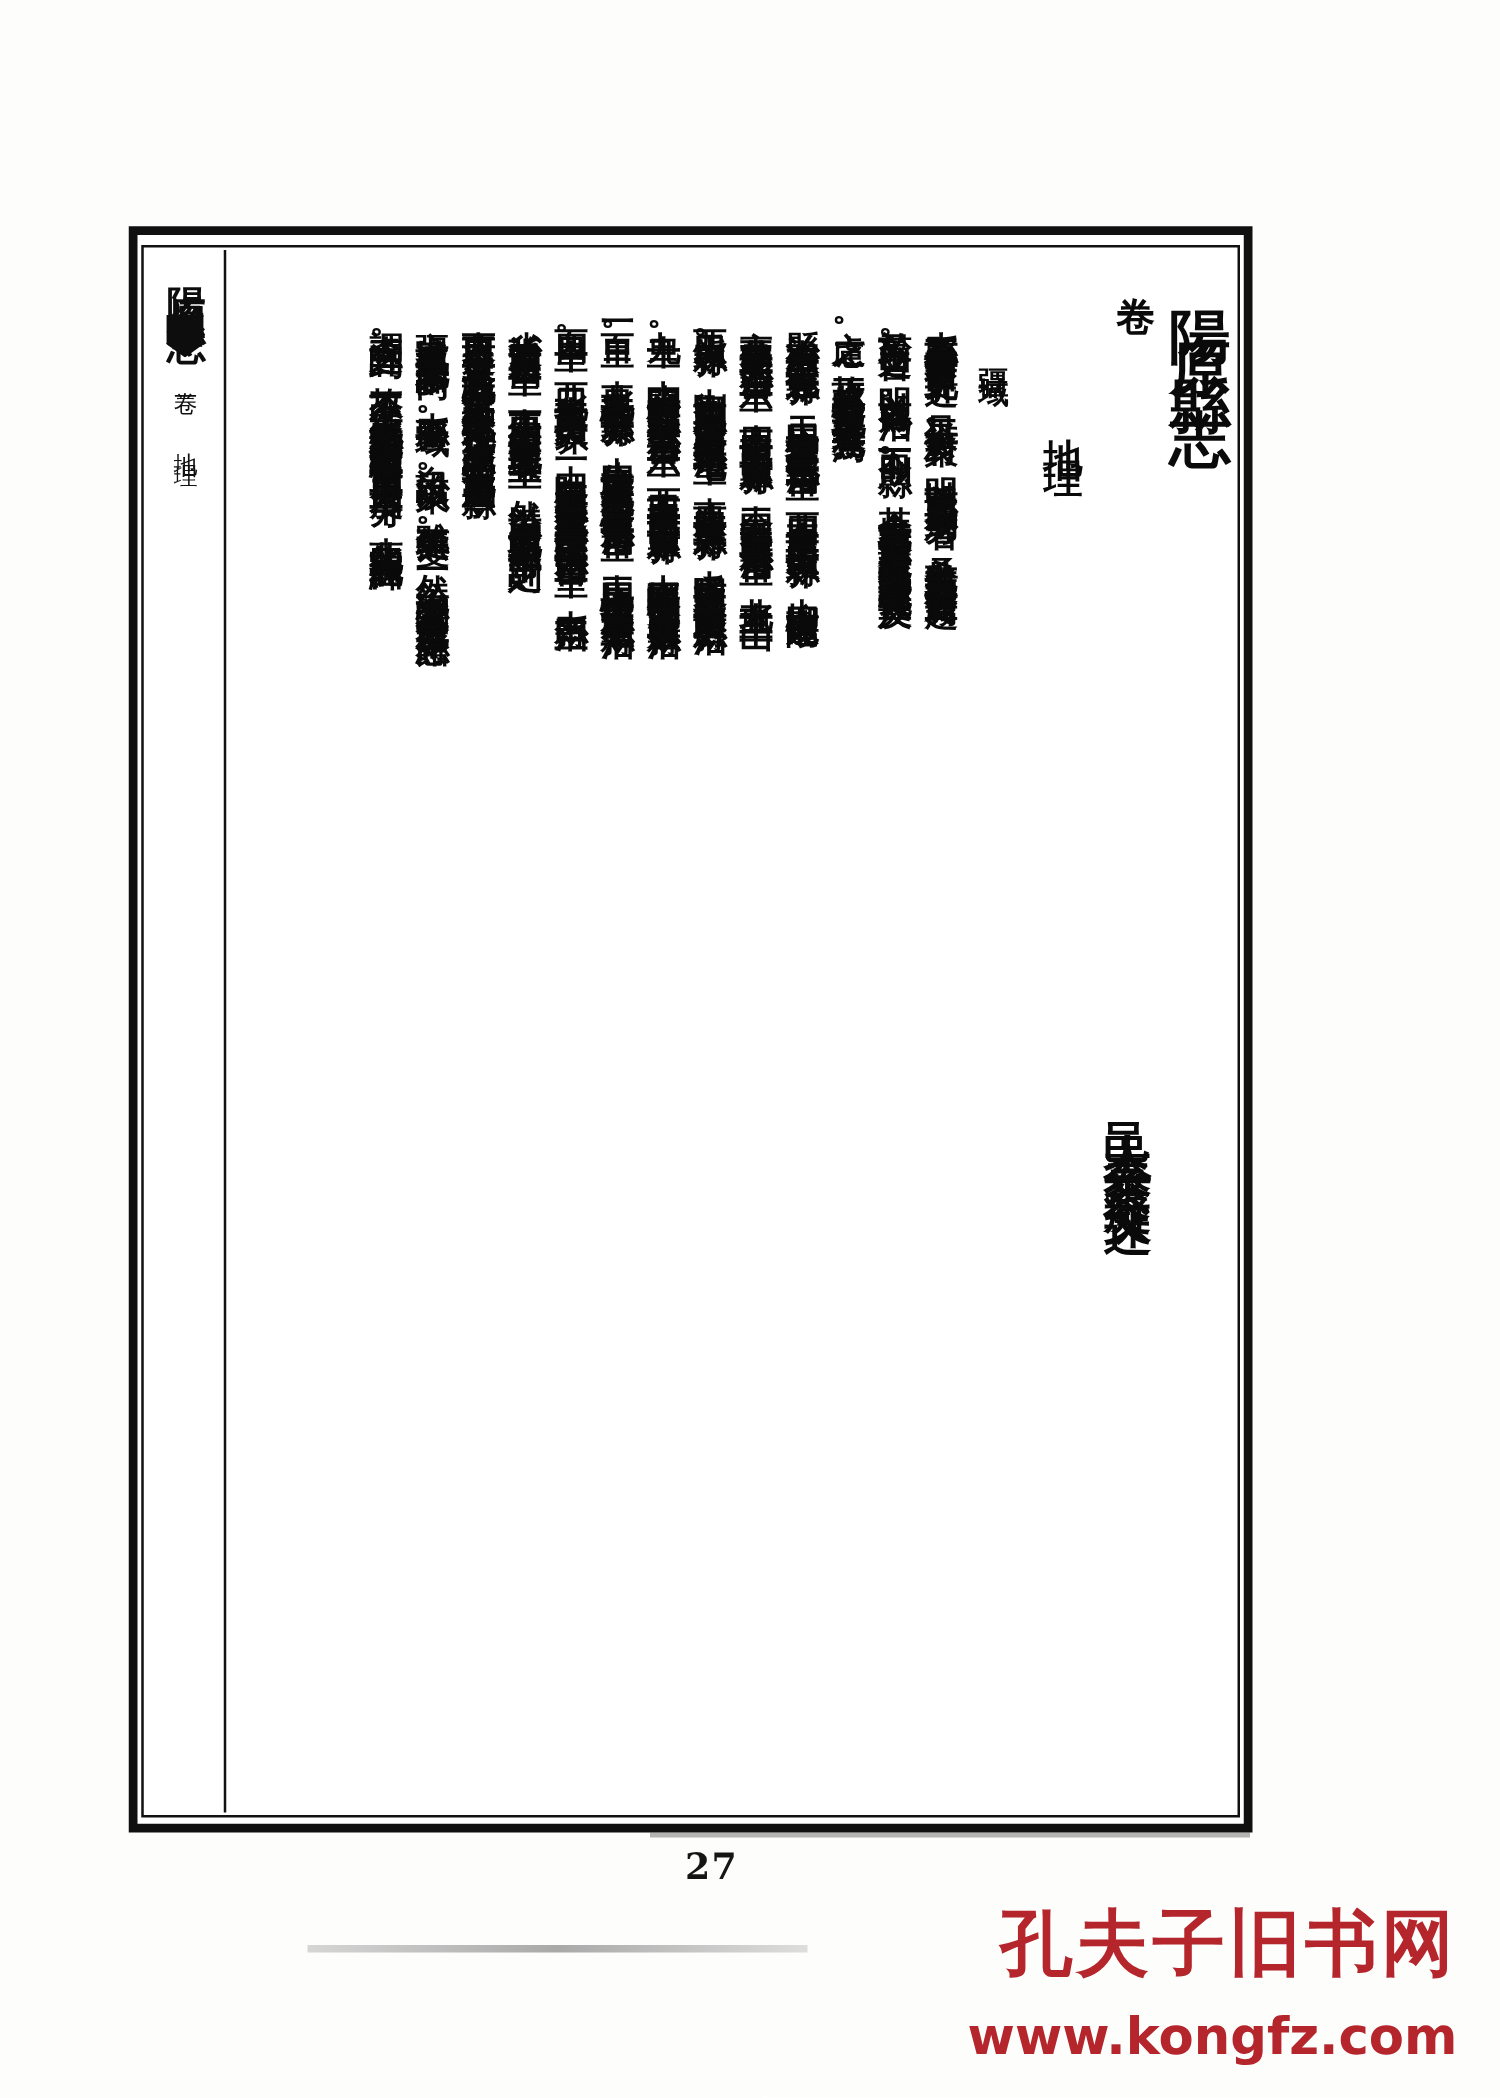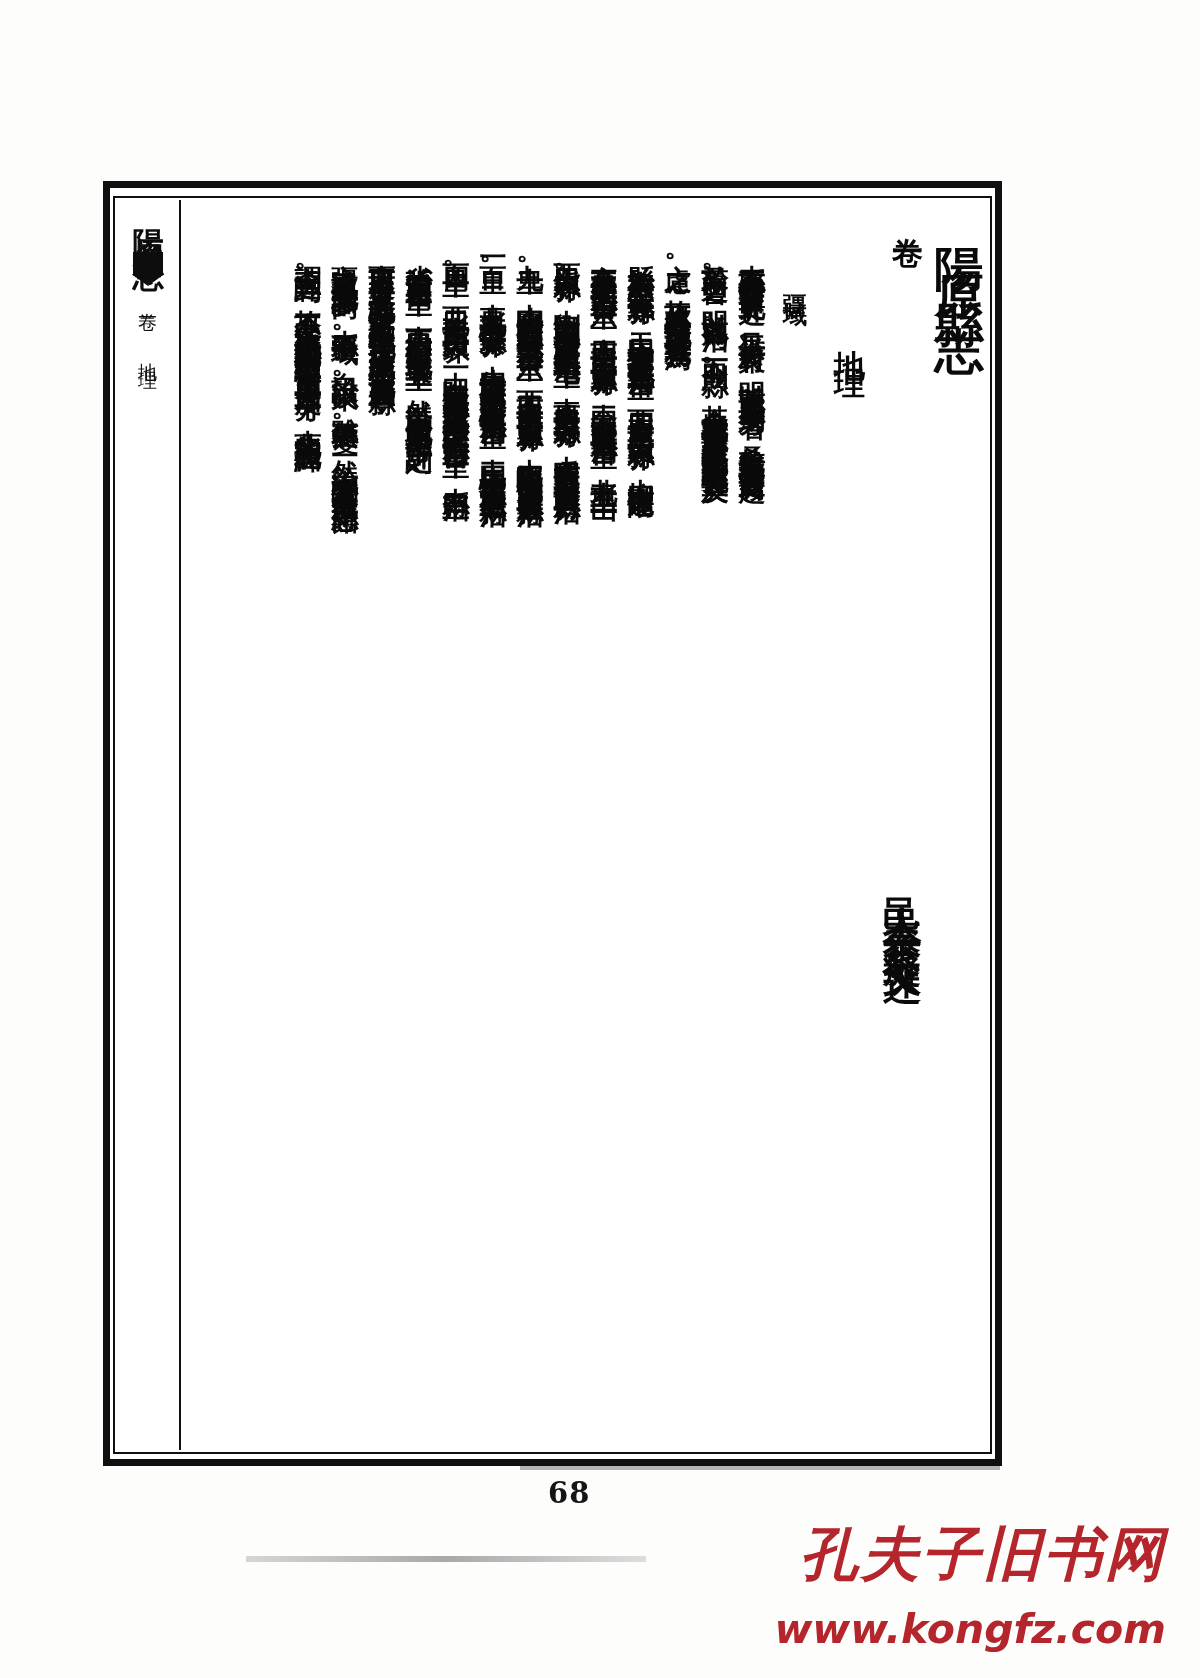--- a/index.html
+++ b/index.html
@@ -173,21 +173,20 @@
     opacity:.35;
   }
 
   
   #watermark{
     position:absolute;
     right:34px; bottom:28px;
     text-align:right;
     line-height:1;
     user-select:none;
-    font-style:italic;
   }
   #wm-cn{
     font-size:58px;
     font-weight:700;
     color:#b4252c;
     letter-spacing:3px;
     font-family:"DejaVu Sans","Liberation Sans",sans-serif;
   }
   #wm-url{
     margin-top:26px;
@@ -234,21 +233,21 @@
     <div class="col body indent">一百里。東北九十里至懷安縣界。由牛坊溝取天鎭左所溝山路至懷安縣治一百里。由三馬坊達懷安縣丁寧嶺至縣治一</div>
     <div class="col body indent">百四十里。西北二十里至山西天鎭界。由一吐泉達天鎭縣趙家溝至縣治八十里至陽高縣治一百一十里。由縣治至</div>
     <div class="col body indent">省治張家口二百四十里。東西約廣一百里南北袤五十五里。然以東南突出地如日嶺子一帶計之則</div>
     <div class="col body indent">東西可達百十五里不過此乃特長之點未可以概全縣也按大清一統志卷二十四宣化府屬西寧縣</div>
     <div class="col body indent">之疆域道里與此諸多不同。本縣疆域。自設治以來。雖無更變。然一統志之調查當不若今日本縣志館</div>
     <div class="col body indent">調查之詳到。故今不從一統志也縣境東西約當東經百十四度至百十四度四十分。南北約當北緯四</div>
 
   </div>
 
   <div id="scan-edge2"></div>
-  <div id="page-number">68</div>
+  <div id="page-number">27</div>
   <div id="scan-edge"></div>
 
   <div id="watermark">
     <div id="wm-cn">孔夫子旧书网</div>
     <div id="wm-url">www.kongfz.com</div>
   </div>
 
 </div>
 
 </body></html>

